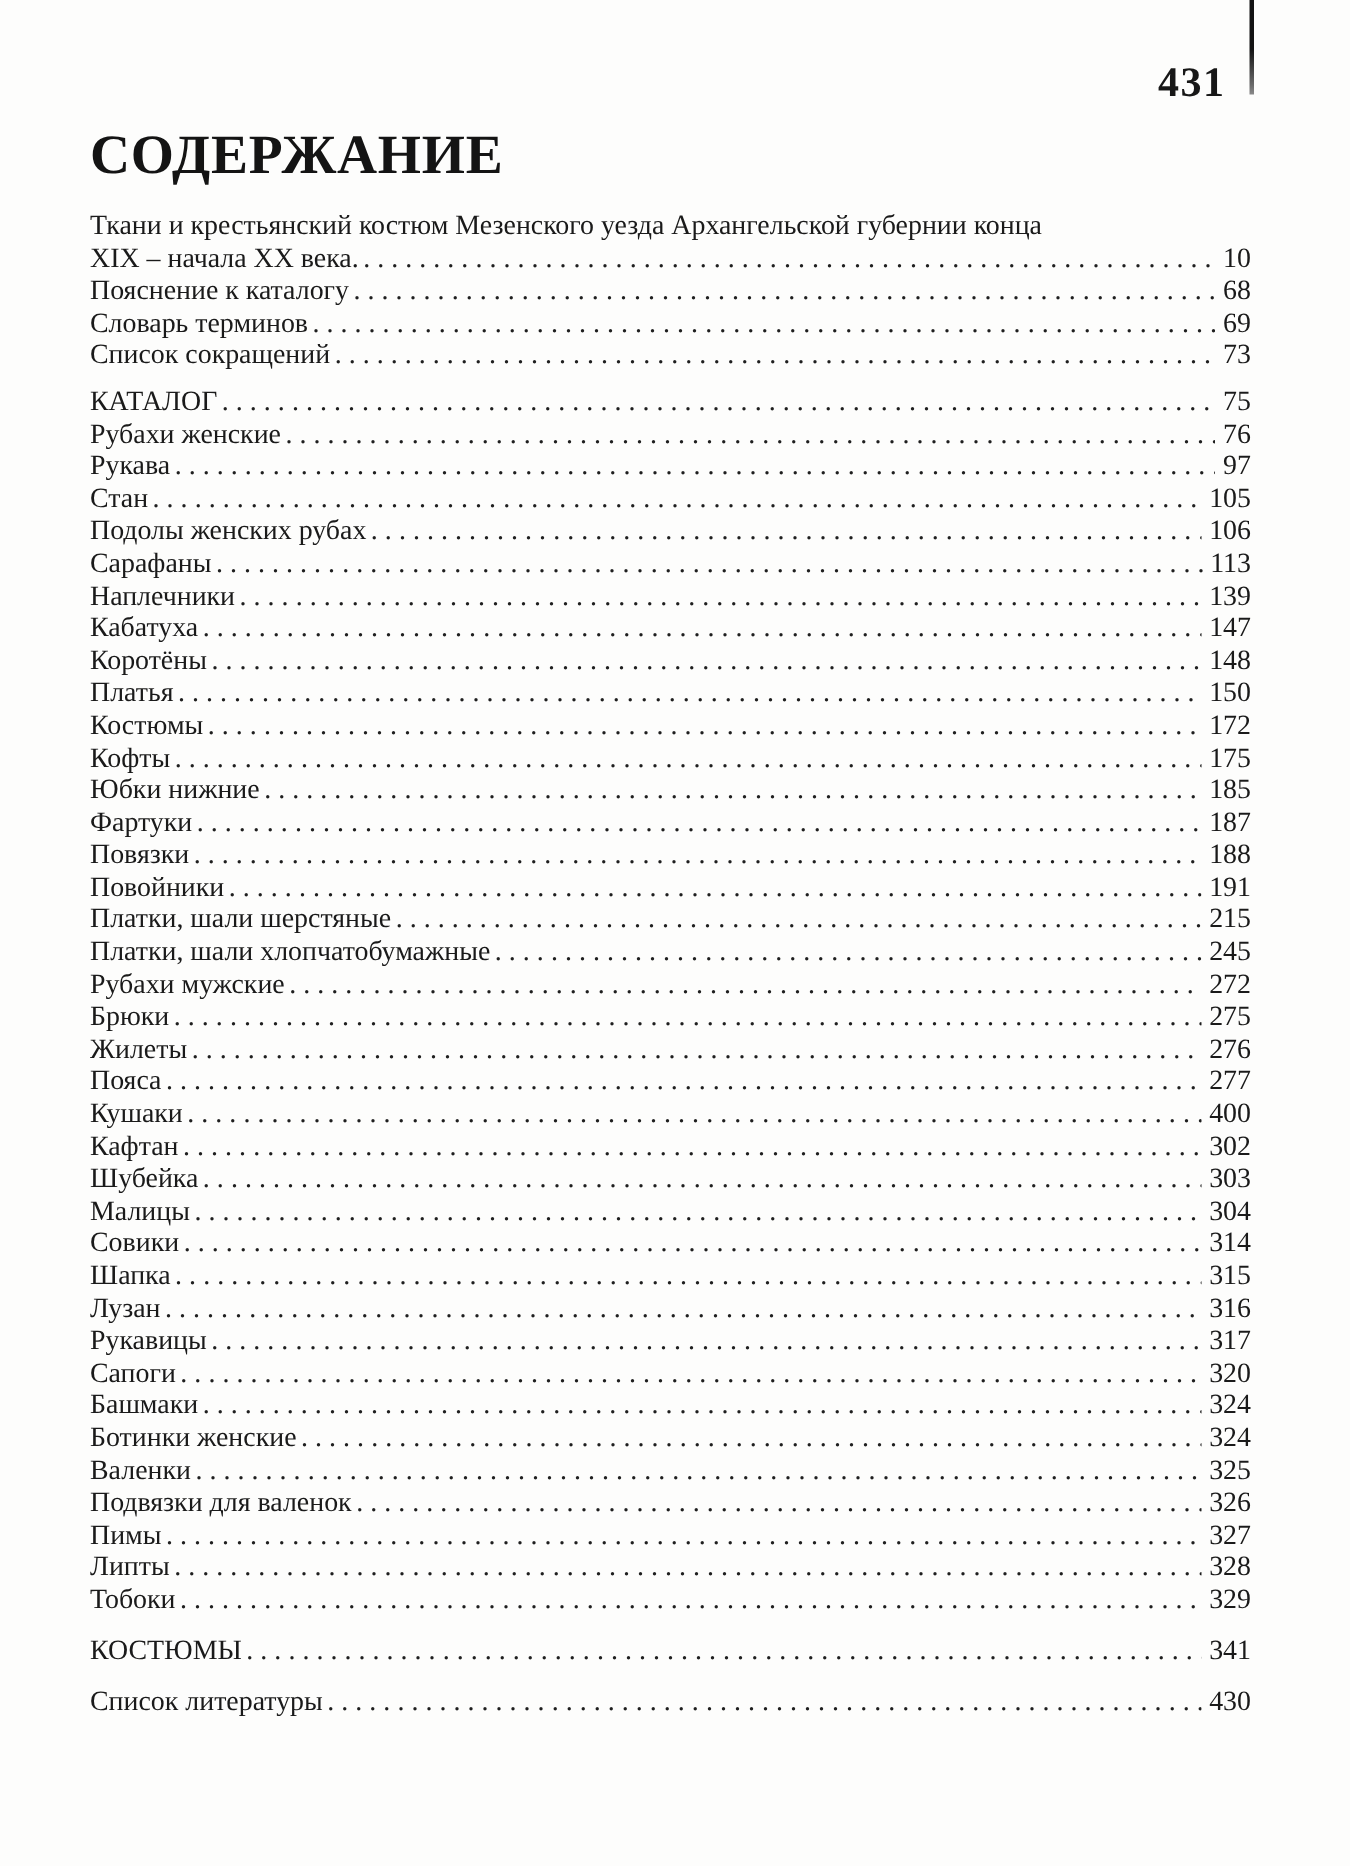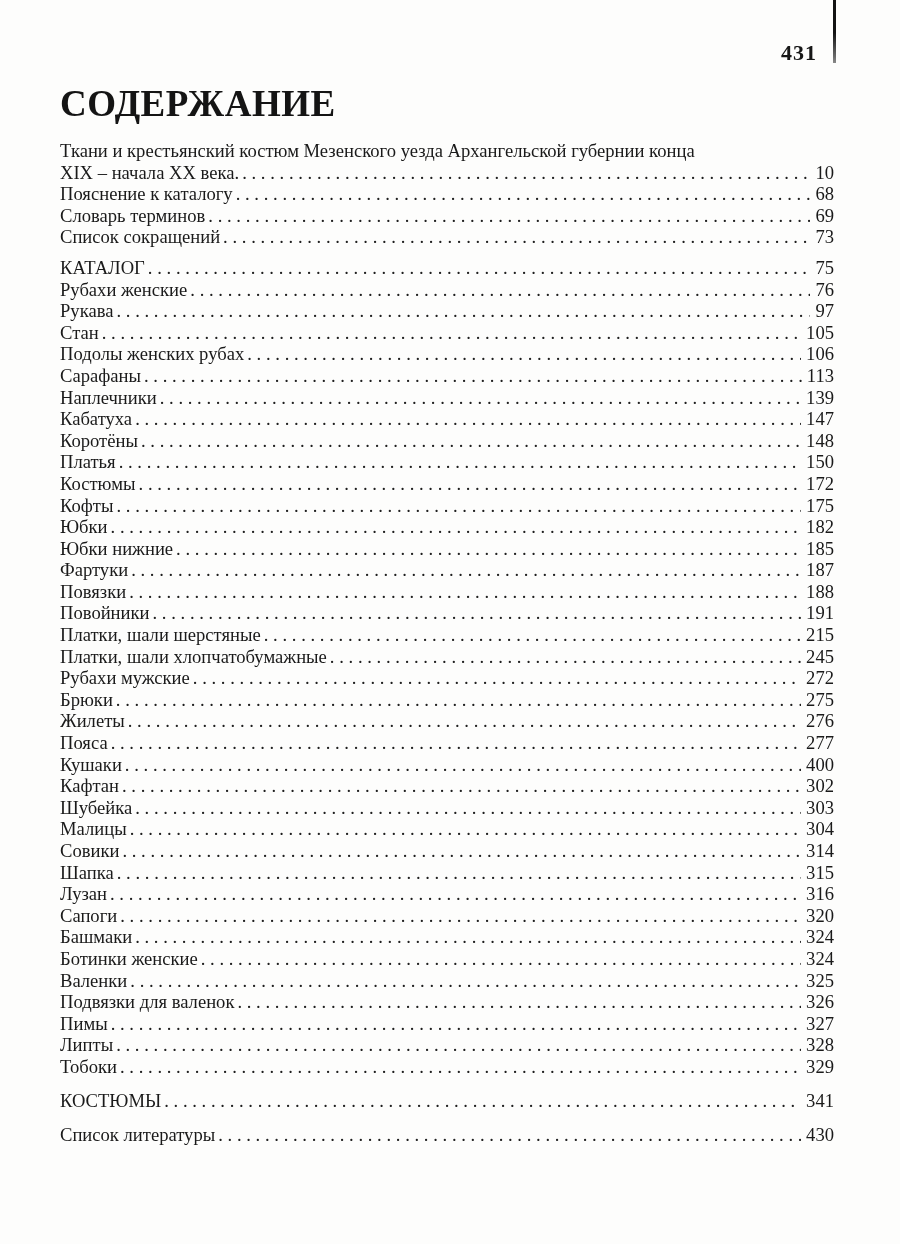--- a/index.html
+++ b/index.html
@@ -12,21 +12,21 @@
     position: relative;
     background: #fdfdfc;
     font-family: "Liberation Serif", "DejaVu Serif", serif;
     color: #1a1a1a;
     overflow: hidden;
   }
   .folio {
     position: absolute;
     top: 40px;
     right: 83px;
-    font-size: 22px;
+    font-size: 28px;
     font-weight: 700;
     letter-spacing: 1px;
     color: #171717;
   }
   .edge-line {
     position: absolute;
     top: 0;
     right: 64px;
     width: 3px;
     height: 63px;
@@ -166,25 +166,20 @@
         <span class="lbl">Костюмы</span>
         <span class="leader"></span>
         <span class="num">172</span>
       </div>
       <div class="row">
         <span class="lbl">Кофты</span>
         <span class="leader"></span>
         <span class="num">175</span>
       </div>
       <div class="row">
-        <span class="lbl">Юбки</span>
-        <span class="leader"></span>
-        <span class="num">182</span>
-      </div>
-      <div class="row">
         <span class="lbl">Юбки нижние</span>
         <span class="leader"></span>
         <span class="num">185</span>
       </div>
       <div class="row">
         <span class="lbl">Фартуки</span>
         <span class="leader"></span>
         <span class="num">187</span>
       </div>
       <div class="row">
@@ -254,20 +249,25 @@
       </div>
       <div class="row">
         <span class="lbl">Шапка</span>
         <span class="leader"></span>
         <span class="num">315</span>
       </div>
       <div class="row">
         <span class="lbl">Лузан</span>
         <span class="leader"></span>
         <span class="num">316</span>
+      </div>
+      <div class="row">
+        <span class="lbl">Рукавицы</span>
+        <span class="leader"></span>
+        <span class="num">317</span>
       </div>
       <div class="row">
         <span class="lbl">Сапоги</span>
         <span class="leader"></span>
         <span class="num">320</span>
       </div>
       <div class="row">
         <span class="lbl">Башмаки</span>
         <span class="leader"></span>
         <span class="num">324</span>

